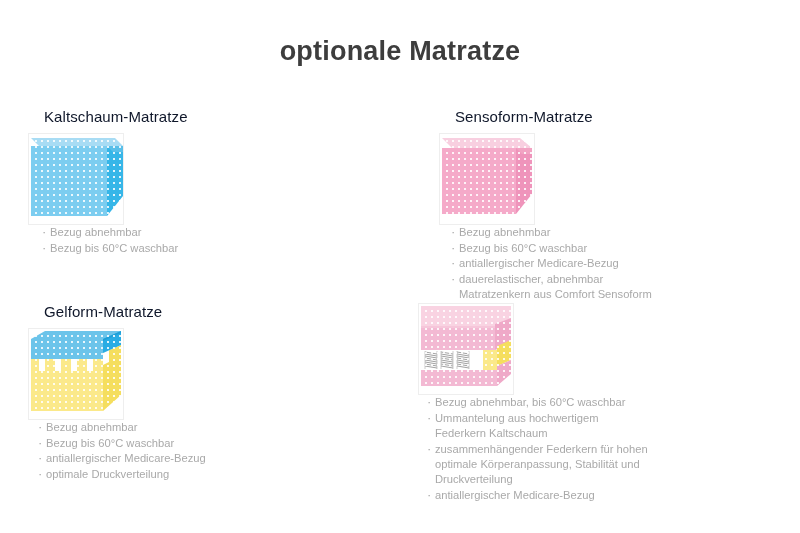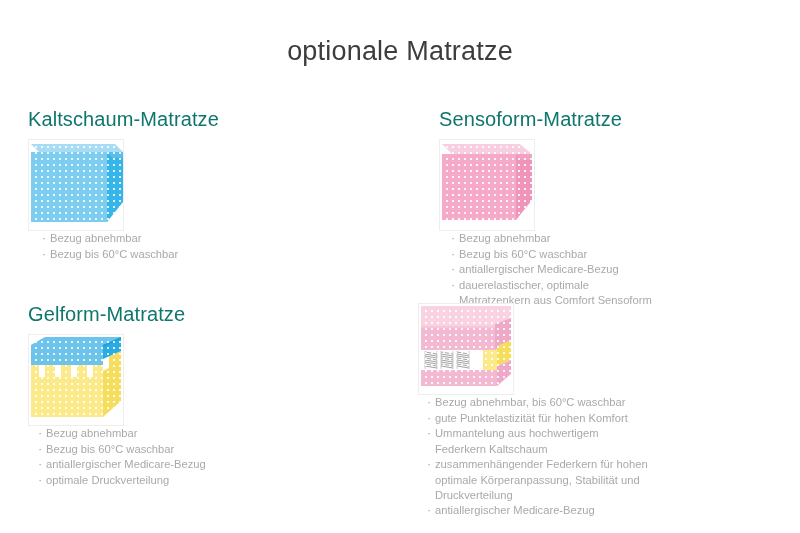--- a/index.html
+++ b/index.html
@@ -22,39 +22,39 @@
     background: #ffffff;
   }
 
   .page-title {
     position: absolute;
     top: 36px;
     left: 0;
     width: 800px;
     text-align: center;
     font-size: 27px;
-    font-weight: 400;
+    font-weight: 700;
     color: #3d3d3d;
     letter-spacing: 0.2px;
   }
 
   
   .section {
     position: absolute;
   }
   .sec-kaltschaum { left: 28px;  top: 108px; width: 350px; }
   .sec-sensoform  { left: 400px; top: 108px; width: 390px; padding-left: 39px; }
   .sec-gelform    { left: 28px;  top: 303px; width: 360px; }
   .sec-tonnen     { left: 418px; top: 303px; width: 375px; }
 
   .sec-title {
-    font-size: 20px;
+    font-size: 15px;
     font-weight: 400;
-    color: #0f766e;
-    margin: 0 0 8px 0;
+    color: #0f172a;
+    margin: 0 0 8px 16px;
     letter-spacing: 0.1px;
     white-space: nowrap;
   }
 
   .sec-body {
     display: flex;
     align-items: flex-start;
     flex-direction: column;
   }
 
@@ -159,21 +159,21 @@
           <polygon points="76,14 92,14 92,60 76,80" fill="#ef94bb"></polygon>
           <polygon points="76,14 92,14 92,20 82,20" fill="#f2a3c3"></polygon>
         </svg>
         <div class="dots"></div>
       </div>
 
       <ul class="bullets">
         <li>Bezug abnehmbar</li>
         <li>Bezug bis 60°C waschbar</li>
         <li>antiallergischer Medicare-Bezug</li>
-        <li>dauerelastischer, optimale
+        <li>dauerelastischer, abnehmbar
 Matratzenkern aus Comfort Sensoform</li>
       </ul>
     </div>
   </div>
 
   <div class="section sec-gelform">
     <div class="sec-title">Gelform-Matratze</div>
     <div class="sec-body">
 
       <div class="img-frame">
@@ -239,21 +239,20 @@
           </g>
 
           <rect x="2" y="66" width="76" height="16" fill="#f3b9d3"></rect>
           <polygon points="78,62 92,56 92,70 78,82" fill="#efa9c8"></polygon>
         </svg>
         <div class="dots"></div>
       </div>
 
       <ul class="bullets">
         <li>Bezug abnehmbar, bis 60°C waschbar</li>
-        <li>gute Punktelastizität für hohen Komfort</li>
         <li>Ummantelung aus hochwertigem
 Federkern Kaltschaum</li>
         <li>zusammenhängender Federkern für hohen
 optimale Körperanpassung, Stabilität und
 Druckverteilung</li>
         <li>antiallergischer Medicare-Bezug</li>
       </ul>
     </div>
   </div>
 

